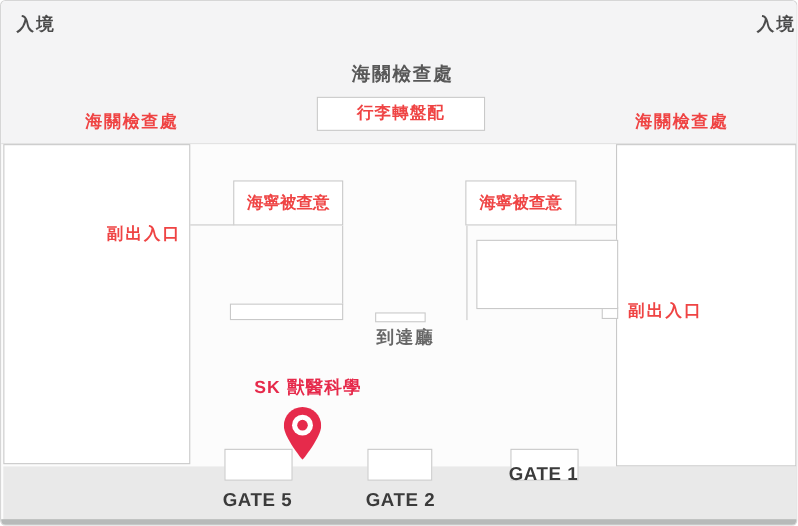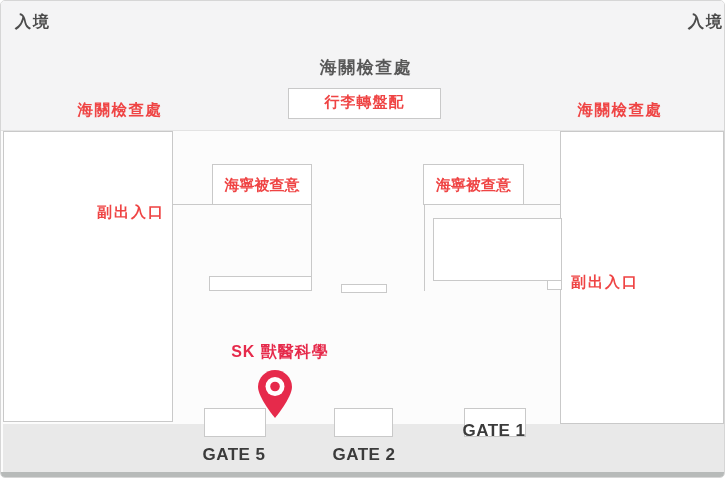--- a/index.html
+++ b/index.html
@@ -67,20 +67,21 @@
   <div class="abs lbl-dark" style="left:677px;top:11px;width:46px;text-align:right;font-size:16px;letter-spacing:2px;">入境</div>
 
   <div class="abs lbl center" style="left:265px;top:55px;width:200px;font-size:17px;color:#585858;letter-spacing:1.5px;">海關檢查處</div>
 
   <div class="abs lbl center" style="left:60px;top:99px;width:118px;font-size:15.5px;letter-spacing:1.5px;">海關檢查處</div>
   <div class="abs lbl center" style="left:560px;top:99px;width:118px;font-size:15.5px;letter-spacing:1.5px;">海關檢查處</div>
 
   <div class="abs lbl" style="left:86px;top:202px;width:78px;text-align:right;font-size:15px;letter-spacing:2px;">副出入口</div>
   <div class="abs lbl" style="left:570px;top:272px;font-size:15px;letter-spacing:2px;">副出入口</div>
 
+  <div class="abs lbl center" style="left:320px;top:296px;width:95px;font-size:16px;color:#676767;letter-spacing:1.5px;">到達廳</div>
 
   <div class="abs red-lbl center" style="left:204px;top:341px;width:150px;">SK 獸醫科學</div>
 
   <div class="abs" style="left:257px;top:369px;width:34px;height:48px;">
     <svg width="34" height="48" viewBox="0 0 34 48" xmlns="http://www.w3.org/2000/svg">
       <path d="M17 0 C7.6 0 0 7.6 0 17 C0 27.5 17 48 17 48 C17 48 34 27.5 34 17 C34 7.6 26.4 0 17 0 Z" fill="#e62a4b"></path>
       <circle cx="17" cy="16.5" r="9.5" fill="#ffffff"></circle>
       <circle cx="17" cy="16.5" r="4.8" fill="#e62a4b"></circle>
     </svg>
   </div>

